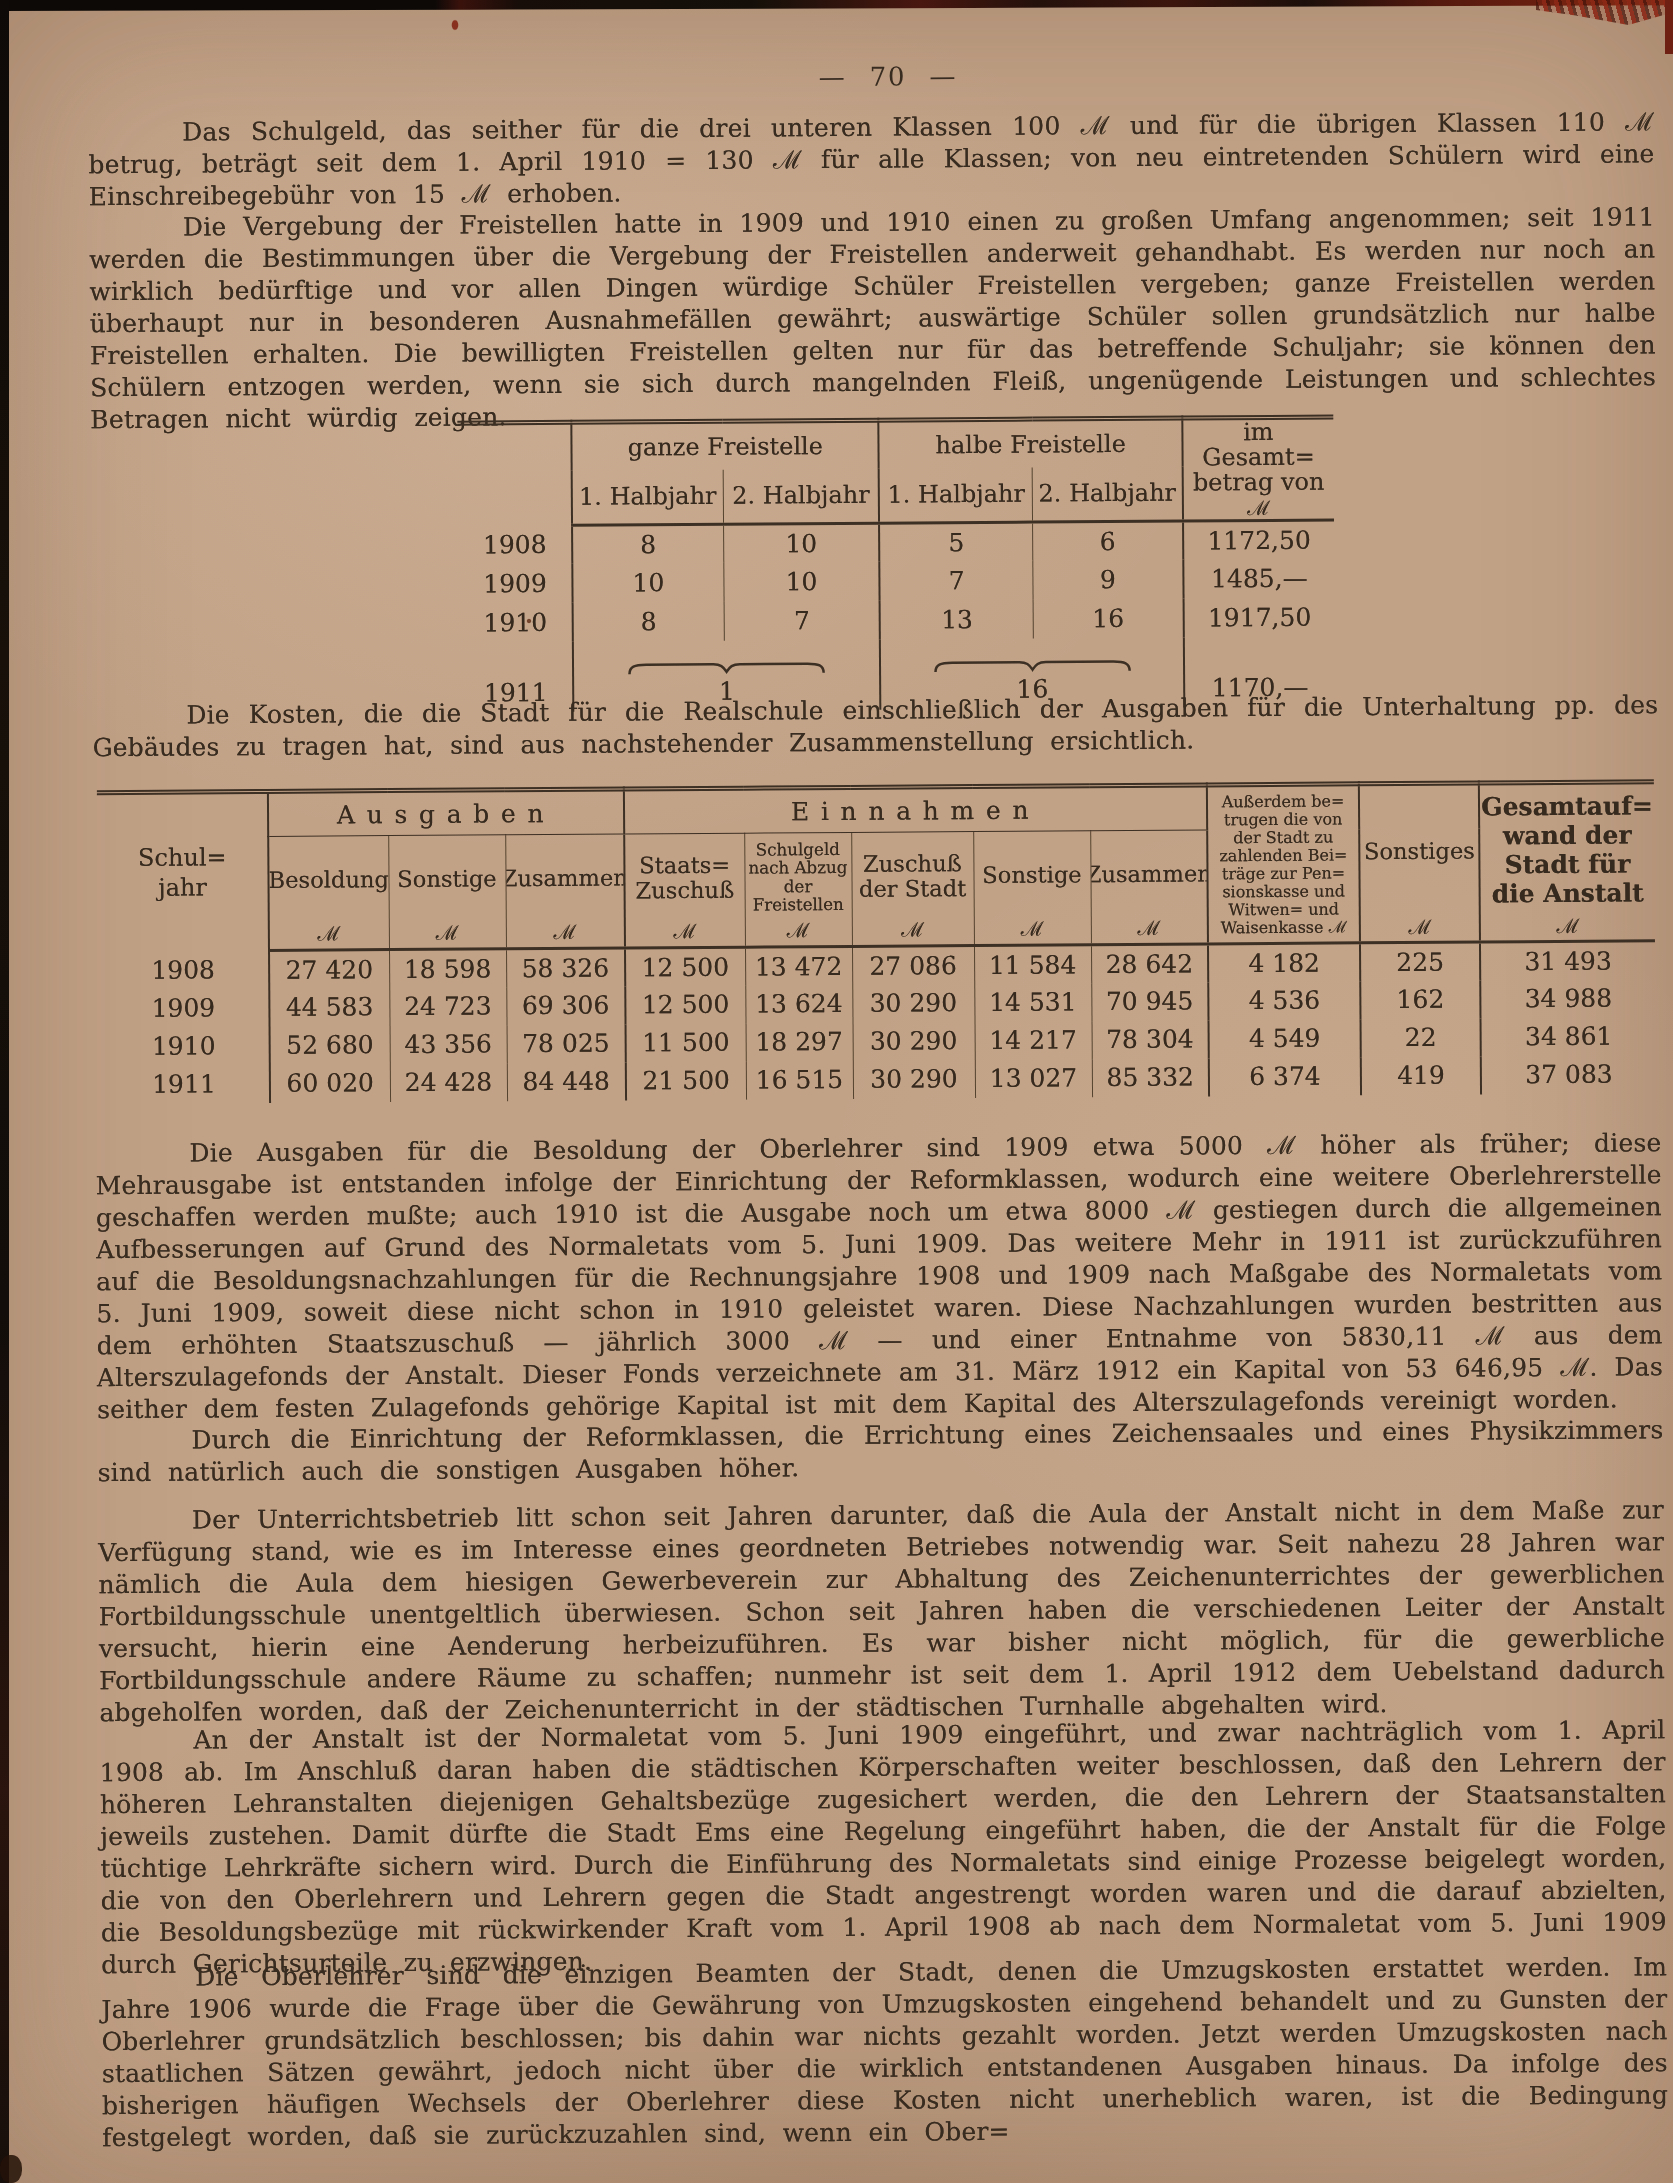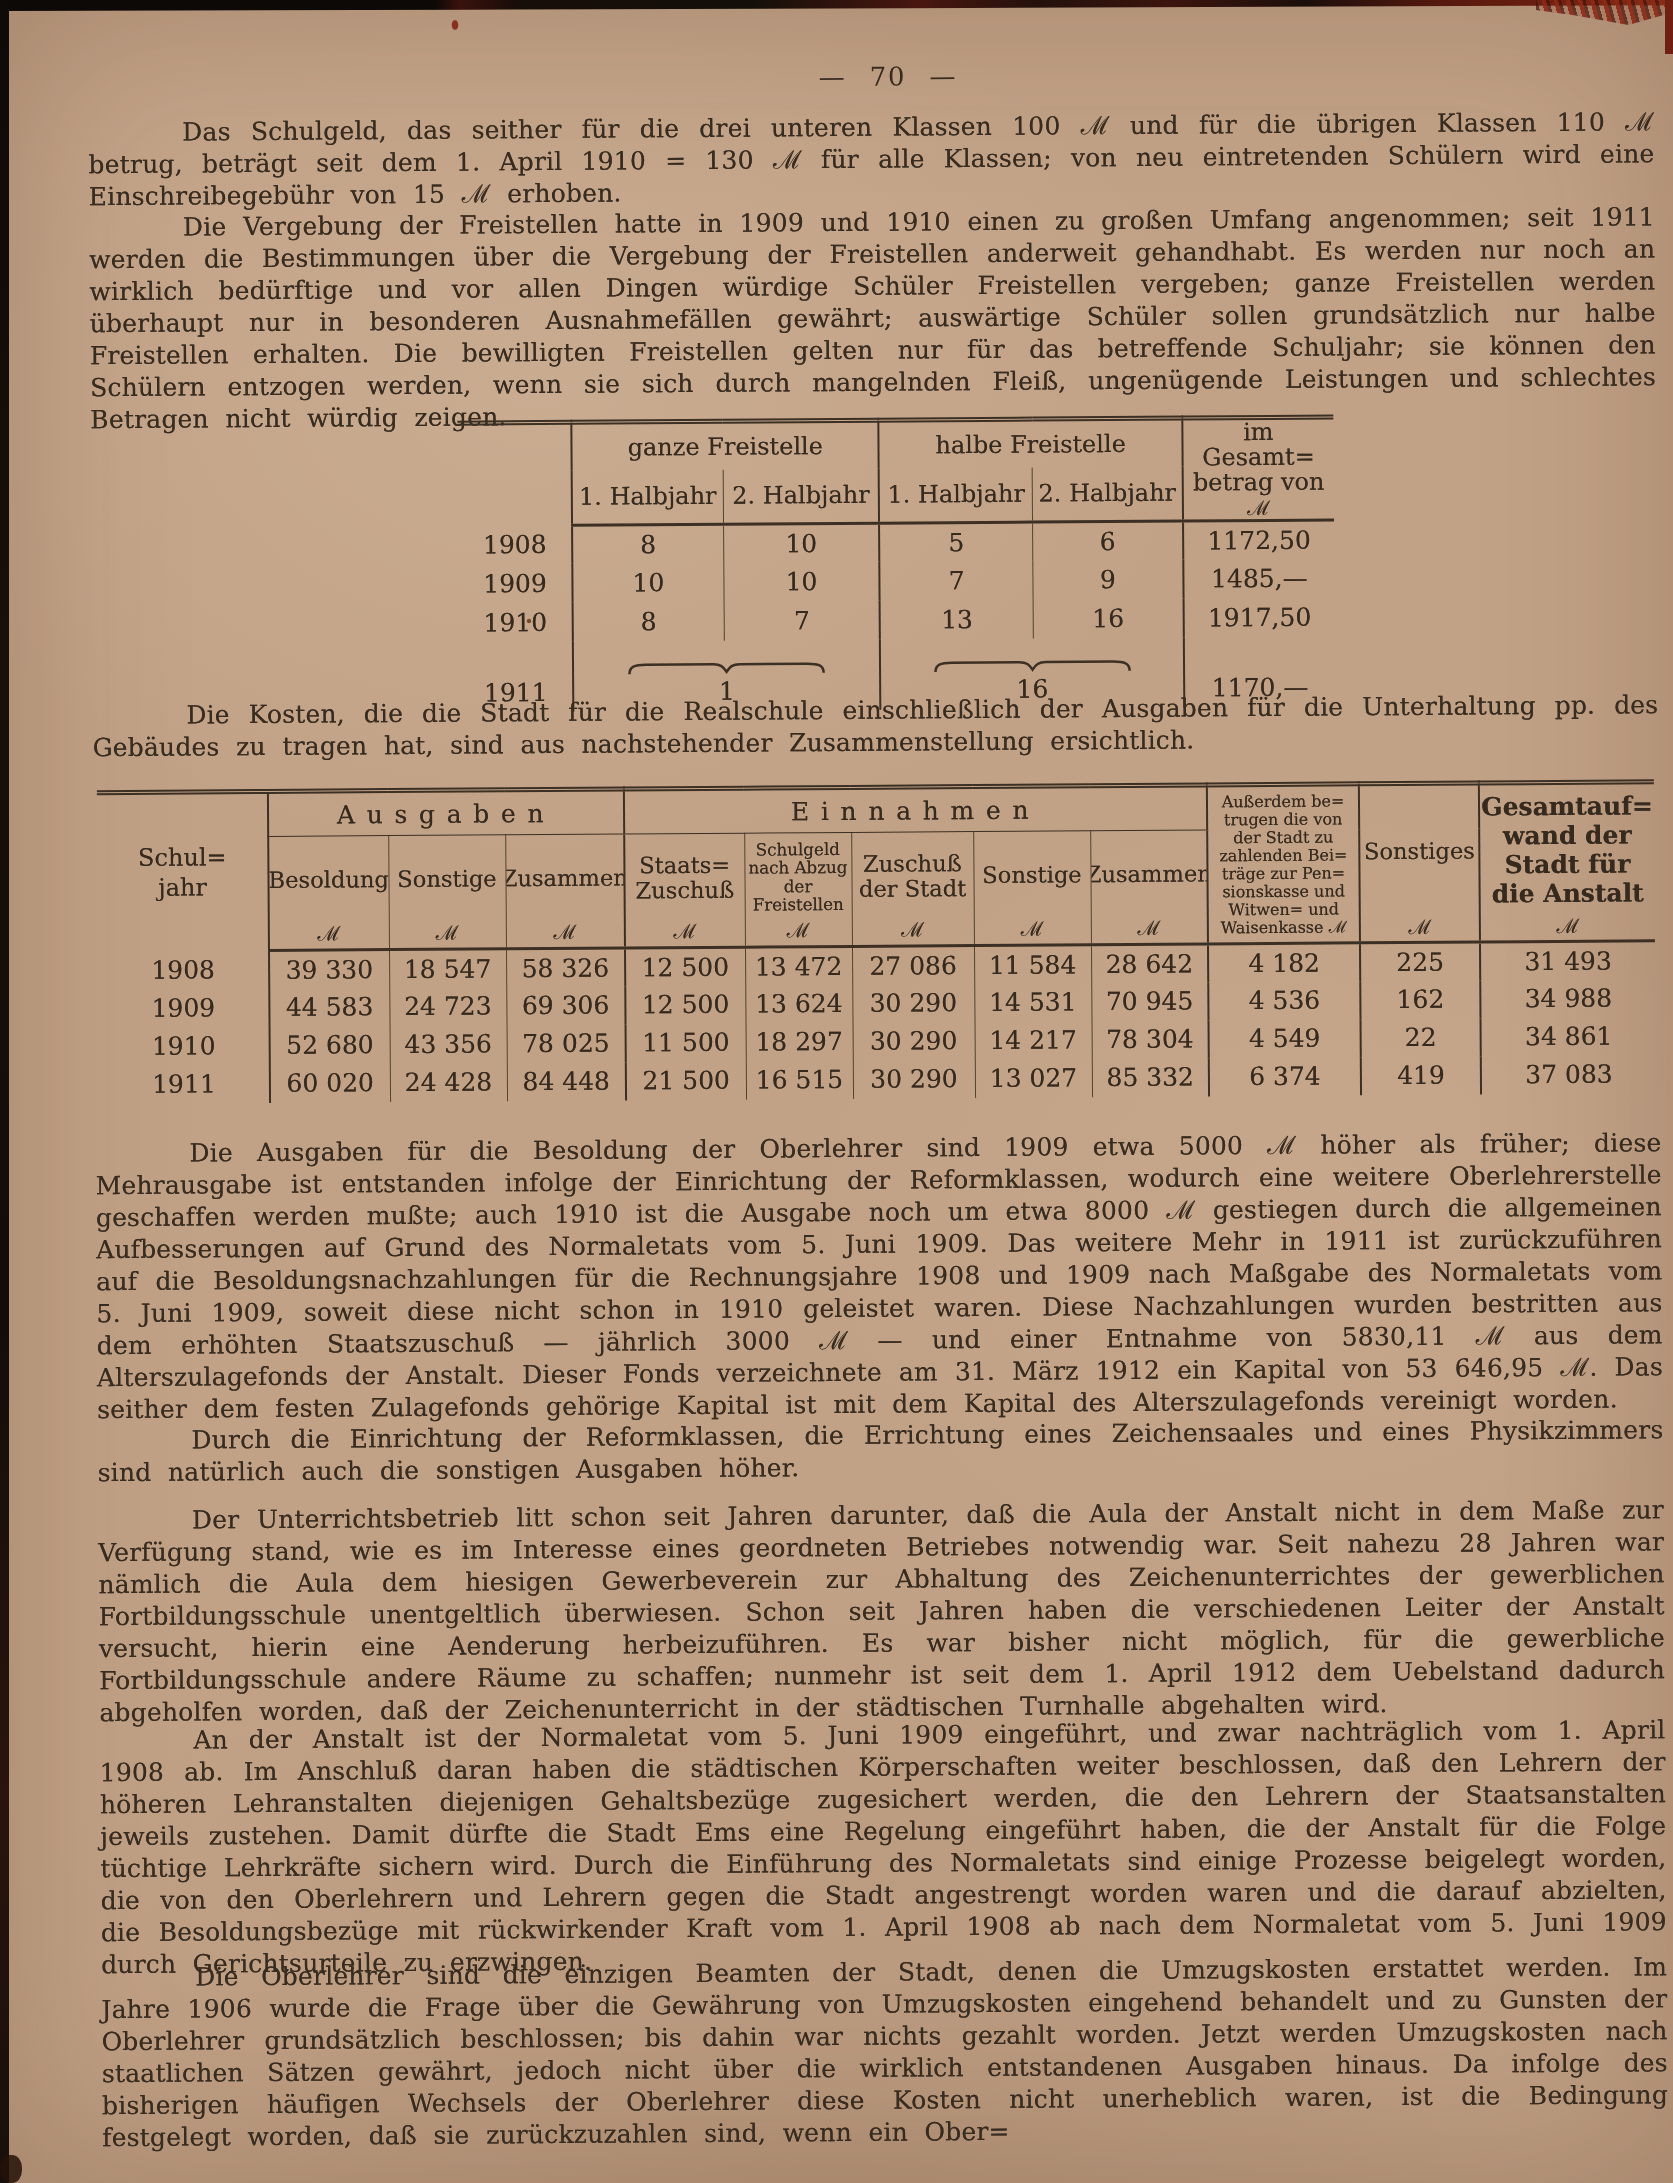--- a/index.html
+++ b/index.html
@@ -272,22 +272,22 @@
               <div class="hcell">
                   <div class="hlbl">Zusammen</div>
                   <div class="unit">ℳ</div>
                 </div>
             </th>
           </tr>
         </thead>
         <tbody>
           <tr>
             <td class="brS">1908</td>
-            <td class="brT">39 330</td>
-            <td class="brT">18 547</td>
+            <td class="brT">27 420</td>
+            <td class="brT">18 598</td>
             <td class="brS">58 326</td>
             <td class="brT">12 500</td>
             <td class="brT">13 472</td>
             <td class="brT">27 086</td>
             <td class="brT">11 584</td>
             <td class="brS">28 642</td>
             <td class="brS">4 182</td>
             <td class="brS">225</td>
             <td>31 493</td>
           </tr>

